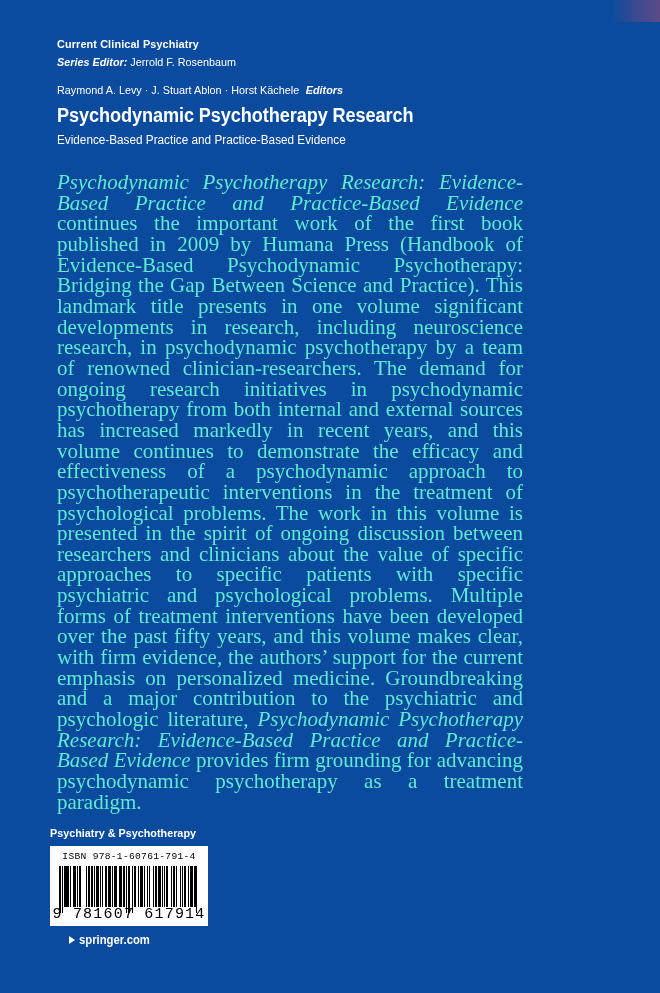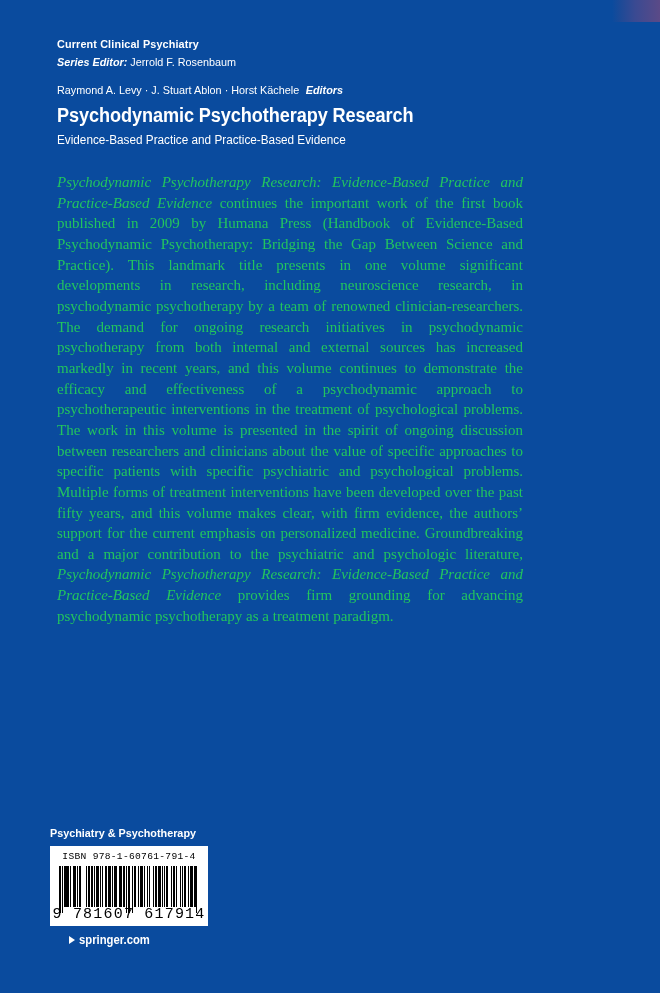--- a/index.html
+++ b/index.html
@@ -103,23 +103,23 @@
     white-space: nowrap;
   }
 
   
   #blurb {
     position: absolute;
     left: 57px;
     top: 172px;
     width: 466px;
     font-family: "Liberation Serif", serif;
-    font-size: 15px;
+    font-size: 21px;
     line-height: 20.65px;
-    color: #22c55e;
+    color: #5eead4;
     text-align: justify;
     text-justify: inter-word;
     hyphens: manual;
   }
   #blurb i, #blurb em { font-style: italic; }
 
   
   #footer {
     position: absolute;
     left: 50px;

